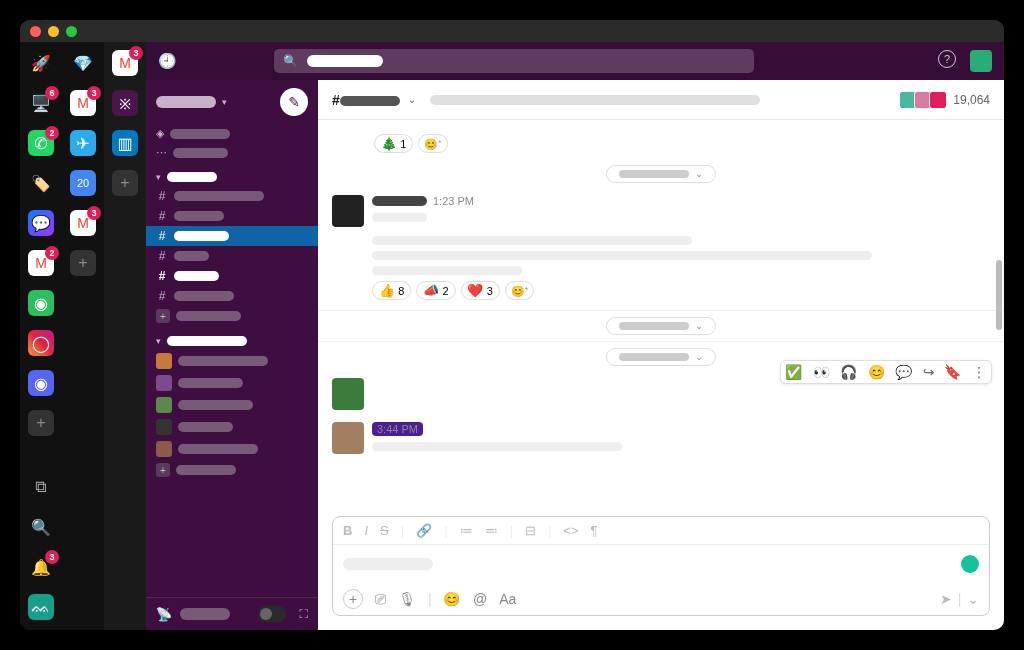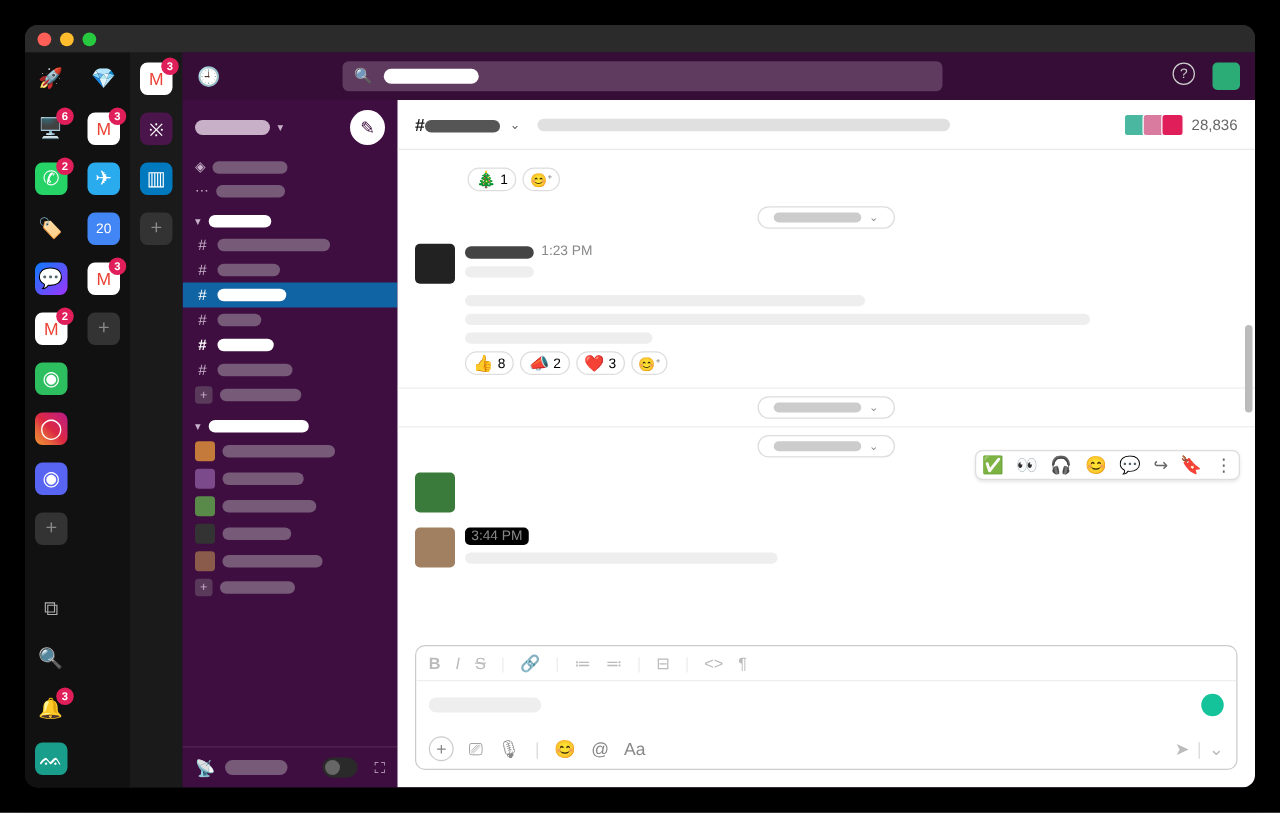--- a/index.html
+++ b/index.html
@@ -63,21 +63,21 @@
 .av-stack .av{width:18px;height:18px;border-radius:3px;margin-left:-3px;border:1px solid #fff}
 .av1{background:#4ab8a1}.av2{background:#d97b9e}.av3{background:#e01e5a}
 .count{font-size:12px;color:#666;font-weight:500}
 .messages{flex:1;overflow-y:auto;position:relative}
 .divider-pill{display:flex;justify-content:center;margin:6px 0}
 .divider-pill .pill{border:1px solid #ddd;border-radius:20px;padding:3px 12px;display:flex;align-items:center;gap:6px;font-size:11px;color:#888;background:#fff}
 .pill-text{width:70px;height:8px;background:#ccc;border-radius:4px}
 .msg{display:flex;padding:6px 14px;gap:8px;position:relative}
 .msg-av{width:32px;height:32px;border-radius:4px;background:#555;flex-shrink:0}
 .msg-body{flex:1;min-width:0}
-.msg-head{display:flex;align-items:flex-end;gap:6px}
+.msg-head{display:flex;align-items:center;gap:6px}
 .msg-name{width:60px;height:10px;background:#444;border-radius:5px}
 .msg-time{font-size:11px;color:#888}
 .msg-line{height:9px;background:#eee;border-radius:5px;margin-top:6px}
 .reactions{display:flex;gap:5px;margin-top:6px}
 .react{border:1px solid #ddd;border-radius:12px;padding:1px 6px;font-size:11px;display:flex;align-items:center;gap:3px;background:#fff}
 .add-react{border:1px solid #ddd;border-radius:12px;padding:1px 5px;font-size:11px;color:#888;background:#fff}
 .sep{border-top:1px solid #eee;margin:4px 0}
 .msg-toolbar{position:absolute;right:12px;top:-12px;background:#fff;border:1px solid #ddd;border-radius:6px;display:flex;padding:3px 5px;gap:10px;font-size:14px;color:#666;box-shadow:0 1px 3px rgba(0,0,0,.1)}
 .msg-toolbar span{cursor:pointer}
 
@@ -244,21 +244,21 @@
           <div class="chat-header">
             <span class="ch-name"><span>#</span><span style="display:inline-block;width:60px;height:10px;background:#555;border-radius:5px;vertical-align:middle"></span></span>
             <span class="ch-chevron">⌄</span>
             <div class="ch-topic"></div>
             <div class="ch-right">
               <div class="av-stack">
                 <div class="av av1"></div>
                 <div class="av av2"></div>
                 <div class="av av3"></div>
               </div>
-              <span class="count">28,836</span>
+              <span class="count">19,064</span>
             </div>
           </div>
           <div class="messages">
 
             <div class="msg" style="padding-left:56px;padding-top:8px">
               <div class="reactions">
                 <div class="react">
                     <span class="emoji">🎄</span>
                     <span>1</span>
                   </div>
@@ -328,21 +328,21 @@
                 <span>↪</span>
                 <span>🔖</span>
                 <span>⋮</span>
               </div>
             </div>
 
             <div class="msg">
               <div class="msg-av" style="background:#a08060"></div>
               <div class="msg-body">
                 <div class="msg-head">
-                    <span class="msg-time" style="background:#000000;padding:1px 5px;border-radius:4px">3:44 PM</span>
+                    <span class="msg-time" style="background:#4c1d95;padding:1px 5px;border-radius:4px">3:44 PM</span>
                   </div>
                 <div class="msg-line" style="width:250px"></div>
               </div>
             </div>
 
             <div class="fake-scroll"></div>
           </div>
 
           <div class="composer">
             <div class="c-toolbar">

